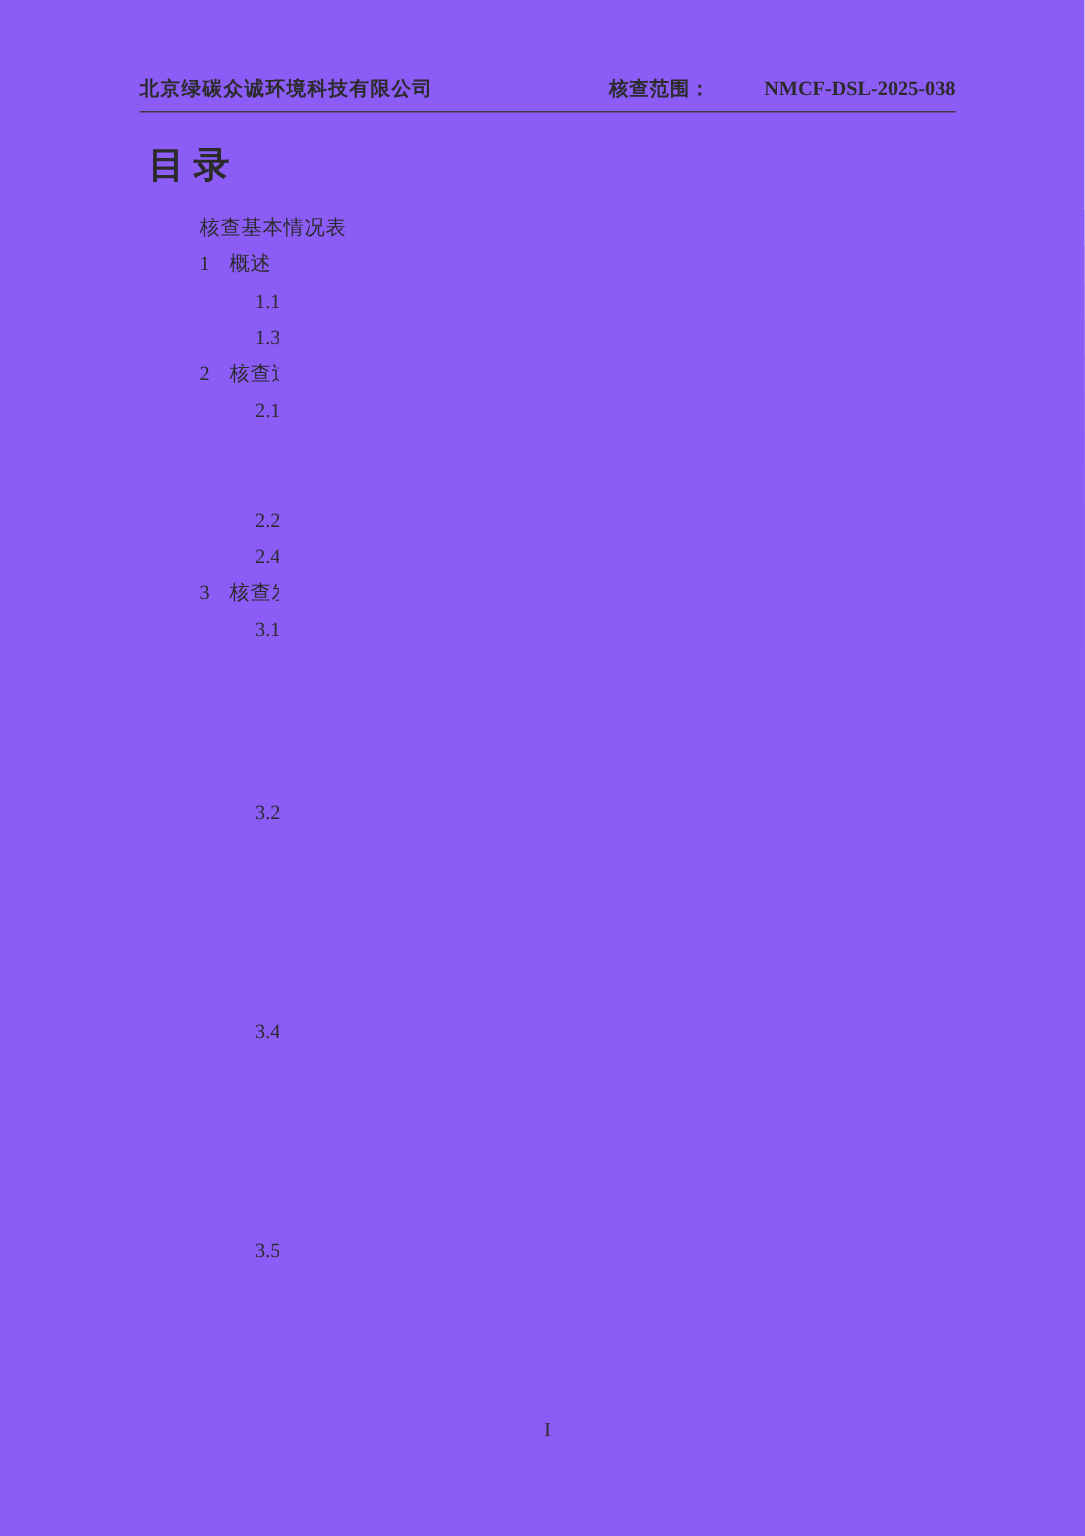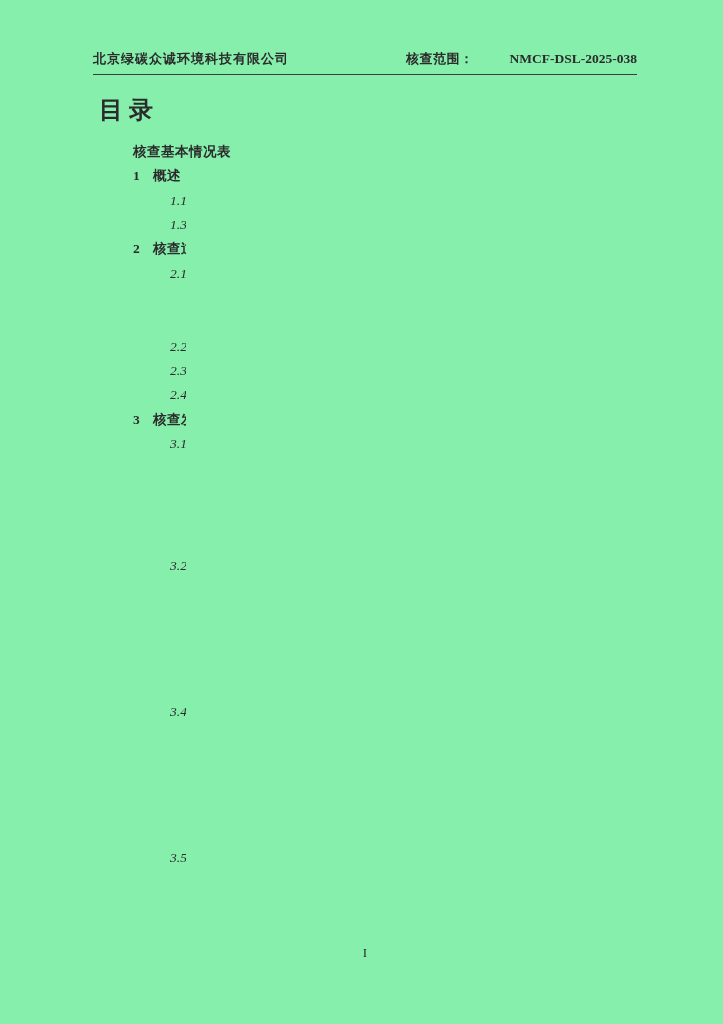--- a/index.html
+++ b/index.html
@@ -4,21 +4,21 @@
 <style>
   html, body {
     margin: 0;
     padding: 0;
     background: #ffffff;
   }
   .page {
     position: relative;
     width: 723px;
     height: 1024px;
-    background: #86efac;
+    background: #8b5cf6;
     overflow: hidden;
     font-family: "Liberation Serif", "DejaVu Serif", serif;
     color: #2b2b2b;
   }
   
   .doc-header {
     position: absolute;
     left: 93px;
     top: 50px;
     width: 544px;
@@ -64,23 +64,23 @@
   .toc-row .dots {
     flex: 1 1 auto;
     align-self: stretch;
     margin: 0 2px 0 3px;
     background-image: radial-gradient(circle at 1.2px 1.2px, #3b3b3b 1px, rgba(0,0,0,0) 1.35px);
     background-size: 5.2px 3px;
     background-repeat: repeat-x;
     background-position: 0 calc(100% - 6px);
   }
   .toc-row .page { flex: 0 0 auto; white-space: pre; text-align: right; }
-  .lvl0, .lvl1 { padding-left: 40px; font-weight: bold; }
+  .lvl0, .lvl1 { padding-left: 40px; }
   .lvl1 .num { width: 20px; }
-  .lvl2 { padding-left: 77px; font-style: italic; }
+  .lvl2 { padding-left: 77px; }
   .lvl2 .num { width: 35px; }
   .lvl3 { padding-left: 114px; }
   .lvl3 .num { width: 40px; }
   .lvl3.tight { padding-left: 101px; }
   .lvl3.tight .num { width: 44px; }
   
   .doc-footer {
     position: absolute;
     left: 93px;
     top: 945px;
@@ -150,26 +150,20 @@
       <span class="dots"></span>
       <span class="page">- 3 -</span>
     </div>
       <div class="toc-row lvl2">
       <span class="num">2.2</span>
       <span class="label">文件评审</span>
       <span class="dots"></span>
       <span class="page">- 4 -</span>
     </div>
       <div class="toc-row lvl2">
-      <span class="num">2.3</span>
-      <span class="label">现场核查</span>
-      <span class="dots"></span>
-      <span class="page">- 4 -</span>
-    </div>
-      <div class="toc-row lvl2">
       <span class="num">2.4</span>
       <span class="label">核查报告编写及内部技术复核</span>
       <span class="dots"></span>
       <span class="page">- 6 -</span>
     </div>
       <div class="toc-row lvl1">
       <span class="num">3</span>
       <span class="label">核查发现</span>
       <span class="dots"></span>
       <span class="page">- 6 -</span>

